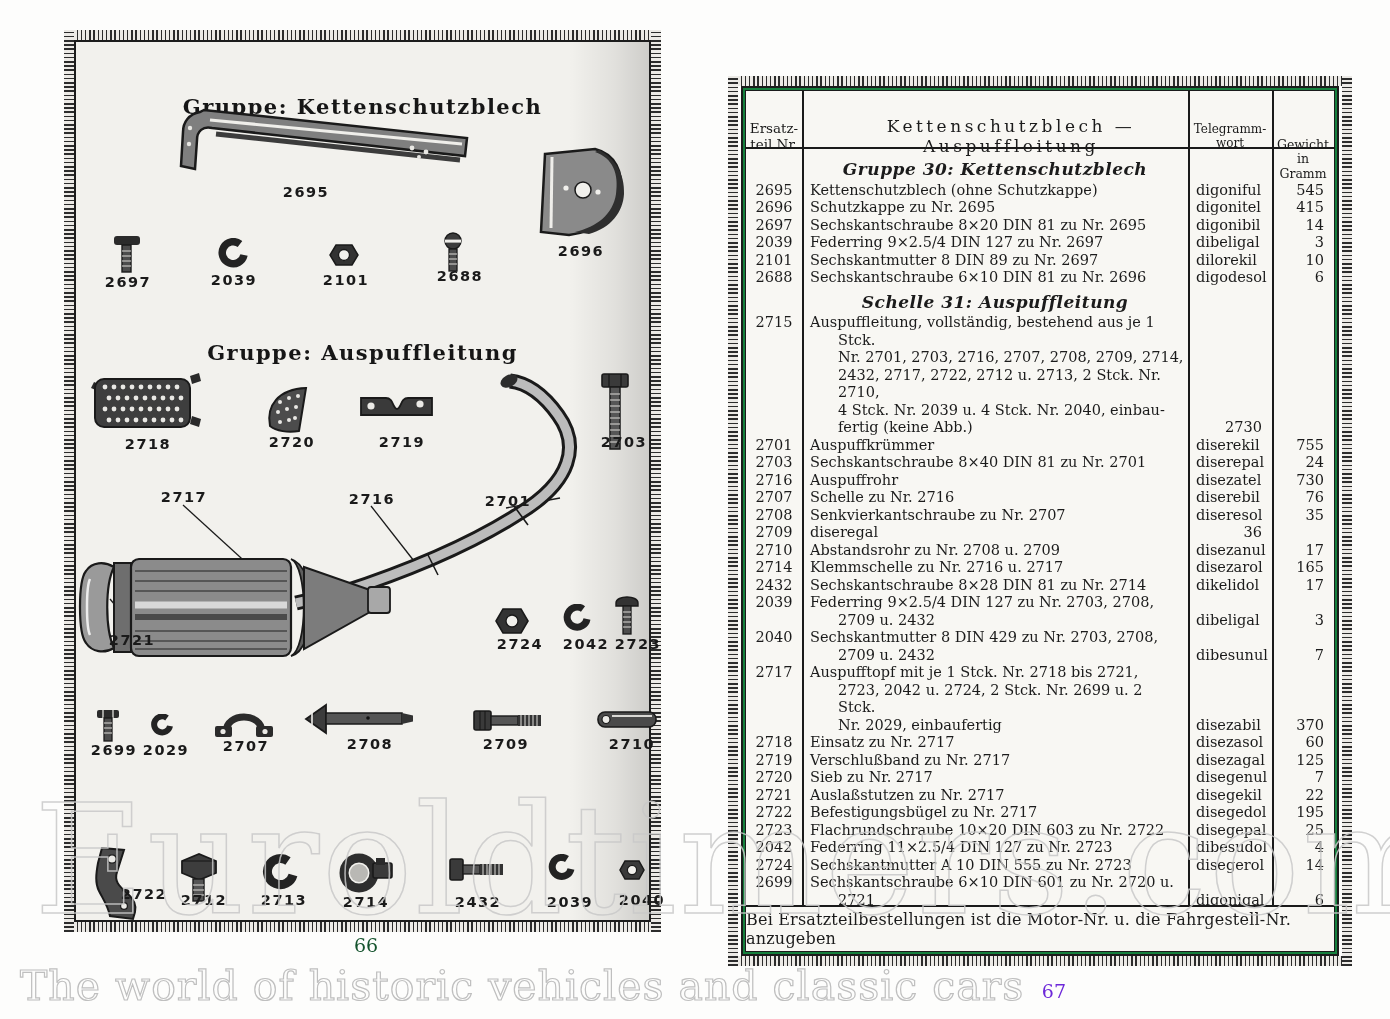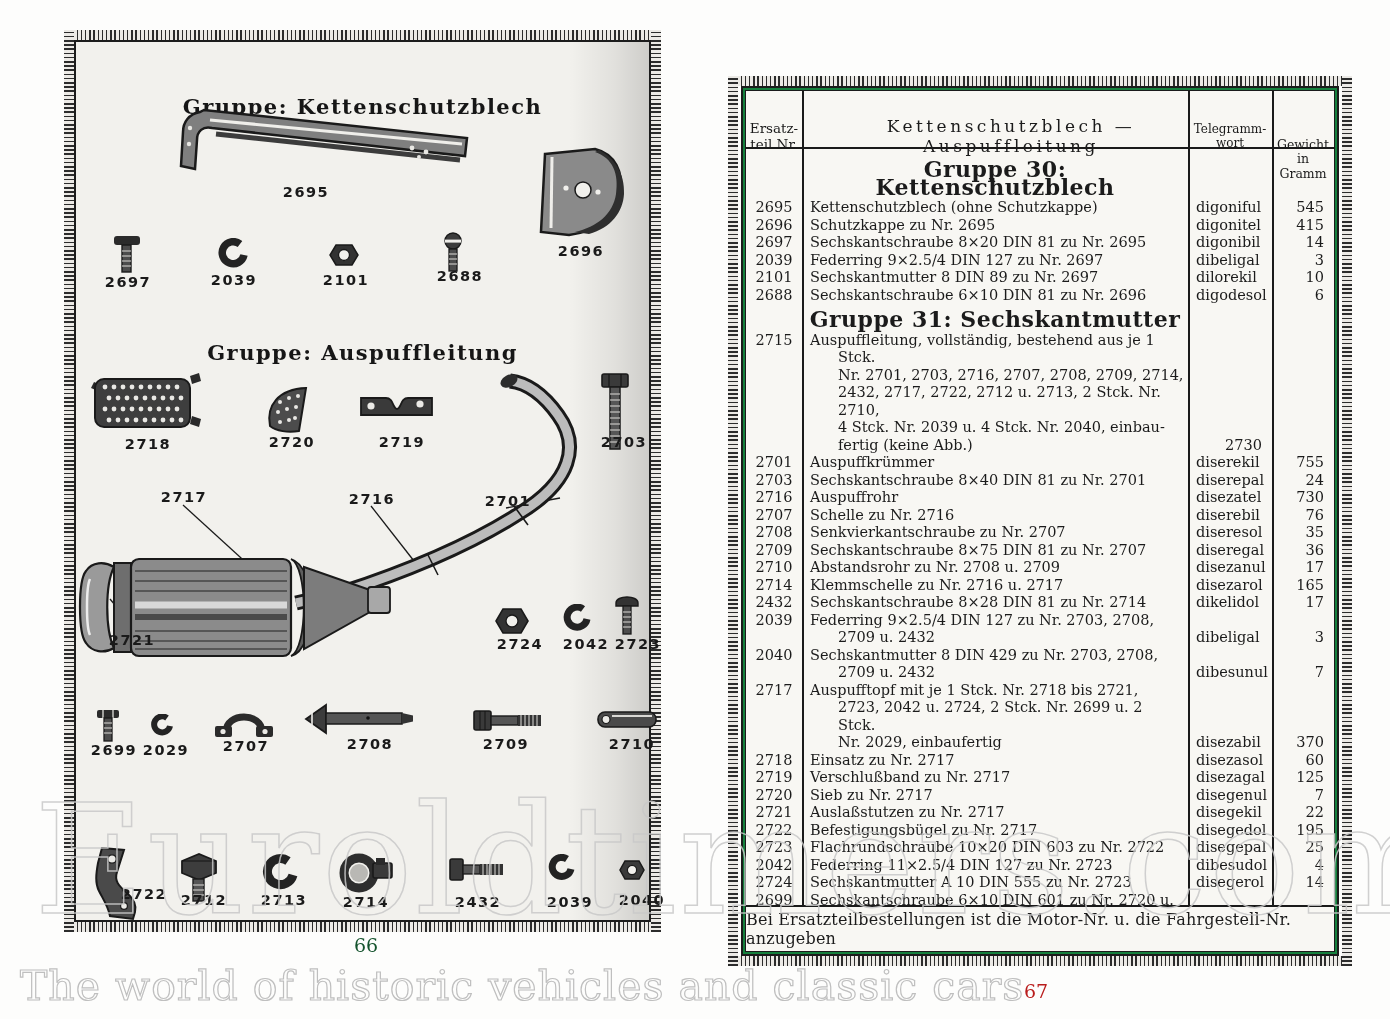--- a/index.html
+++ b/index.html
@@ -24,43 +24,43 @@
     background:linear-gradient(to right, rgba(0,0,0,0) 86%, rgba(0,0,0,0.07) 94%, rgba(0,0,0,0.15)), #f2f1ed; }
   .sec-title { position:absolute; left:0; width:100%; text-align:center;
     font-size:21px; font-weight:bold; letter-spacing:1.5px; color:#161616; }
   #title1 { top:52px; } #title2 { top:298px; }
   .plabel { position:absolute; font-family:"DejaVu Sans", sans-serif; font-weight:bold;
     font-size:14.5px; letter-spacing:1.5px; color:#1a1a1a; text-align:center; width:64px; }
   .pl-callout { width:52px; }
   .psvg { position:absolute; }
   #pageno-66 { position:absolute; left:336px; top:934px; width:60px; text-align:center;
     font-size:19px; color:#14532d; }
-  #pageno-67 { position:absolute; left:1006px; top:980px; width:60px; text-align:center;
-    font-size:19px; color:#b91c1c; }
+  #pageno-67 { position:absolute; left:1006px; top:980px; width:60px; text-align:right;
+    font-size:19px; color:#6d28d9; }
 
   
   #page-right { left:728px; top:76px; width:624px; height:890px; }
   #page-right .pinner { position:absolute; inset:10px 13px; border:2.5px solid #1b1b1b; background:#15803d; }
   #page-right .pinner2 { position:absolute; inset:2px; border:1.5px solid #1b1b1b; }
   .twrap { position:absolute; inset:0; display:flex; flex-direction:column; background:#f8f7f3; }
   .thead { display:grid; grid-template-columns:56px 1fr 84px 62px; align-items:center;
     height:58px; border-bottom:2px solid #1a1a1a; flex:none; }
   .thead .hc { text-align:center; white-space:pre-line; }
   .hc1 { font-size:13.5px; line-height:1.2; }
   .hc2 { font-size:17px; letter-spacing:3.5px; font-weight:500;padding-left:32px; }
   .hc3 { font-size:12px; line-height:1.2; }
   .hc4 { font-size:12.5px; line-height:1.15;margin-top:47px; }
   .tbody { flex:1 1 auto; overflow:hidden; padding-top:5px; font-size:14.5px; line-height:17.5px; }
   .trow { display:grid; grid-template-columns:56px 1fr 84px 62px; }
   .c-nr { text-align:center; }
   .c-desc { padding-left:36px; padding-right:4px; text-indent:-28px; white-space:pre-line; }
   .c-tele { display:flex; align-items:flex-end; padding-left:8px; }
   .c-wt { display:flex; align-items:flex-end; justify-content:flex-end; padding-right:10px; }
-  .trow.group .c-desc { text-align:center; font-weight:bold; font-size:22px;
-    letter-spacing:0.5px; padding:7px 0 3px; text-indent:0; }
+  .trow.group .c-desc { text-align:center; font-weight:bold; font-size:17px;
+    letter-spacing:0.5px; padding:7px 0 3px; text-indent:0;font-style:italic; }
   .tfoot { flex:none; height:46px; border-top:2.5px solid #1a1a1a; display:flex;
     align-items:center; justify-content:center; font-size:16px; letter-spacing:0.2px; }
   .colrule { position:absolute; width:1.6px; background:#1a1a1a; top:0; bottom:46px; z-index:2; }
   .cr1 { left:56px; } .cr2 { left:calc(100% - 146px); } .cr3 { left:calc(100% - 62px); }
 
   
   .wm { position:absolute; font-family:"DejaVu Serif", serif; white-space:nowrap;
     color:transparent; -webkit-text-stroke:1.5px #c9c9c9; pointer-events:none; z-index:40; }
   @supports not (-webkit-text-stroke: 1px black) { .wm { color:#ddd; } }
   #wm-brand { left:34px; top:772px; font-size:152px; letter-spacing:2px; opacity:0.85; }
@@ -414,21 +414,21 @@
                 <div class="c-wt">10</div>
               </div>
               <div class="trow">
                 <div class="c-nr">2688</div>
                 <div class="c-desc">Sechskantschraube 6×10 DIN 81 zu Nr. 2696</div>
                 <div class="c-tele">digodesol</div>
                 <div class="c-wt">6</div>
               </div>
               <div class="trow group">
                 <div class="c-nr"></div>
-                <div class="c-desc">Gruppe 31: Sechskantmutter</div>
+                <div class="c-desc">Schelle 31: Auspuffleitung</div>
                 <div class="c-tele"></div>
                 <div class="c-wt"></div>
               </div>
               <div class="trow">
                 <div class="c-nr">2715</div>
                 <div class="c-desc">Auspuffleitung, vollständig, bestehend aus je 1 Stck.
 Nr. 2701, 2703, 2716, 2707, 2708, 2709, 2714,
 2432, 2717, 2722, 2712 u. 2713, 2 Stck. Nr. 2710,
 4 Stck. Nr. 2039 u. 4 Stck. Nr. 2040, einbau-
 fertig (keine Abb.)</div>
@@ -459,21 +459,20 @@
                 <div class="c-wt">76</div>
               </div>
               <div class="trow">
                 <div class="c-nr">2708</div>
                 <div class="c-desc">Senkvierkantschraube zu Nr. 2707</div>
                 <div class="c-tele">diseresol</div>
                 <div class="c-wt">35</div>
               </div>
               <div class="trow">
                 <div class="c-nr">2709</div>
-                <div class="c-desc">Sechskantschraube 8×75 DIN 81 zu Nr. 2707</div>
                 <div class="c-tele">diseregal</div>
                 <div class="c-wt">36</div>
               </div>
               <div class="trow">
                 <div class="c-nr">2710</div>
                 <div class="c-desc">Abstandsrohr zu Nr. 2708 u. 2709</div>
                 <div class="c-tele">disezanul</div>
                 <div class="c-wt">17</div>
               </div>
               <div class="trow">

